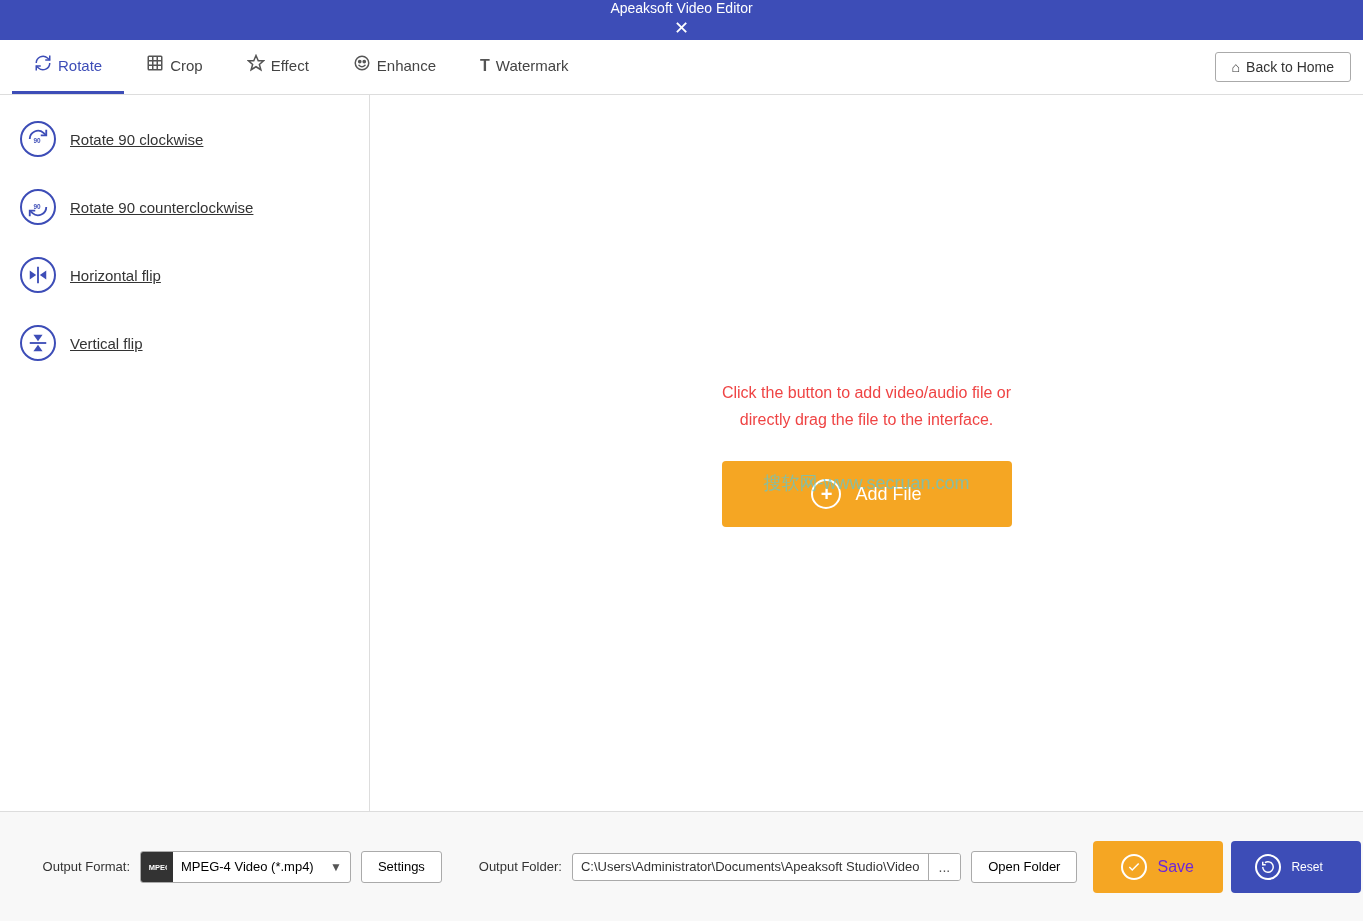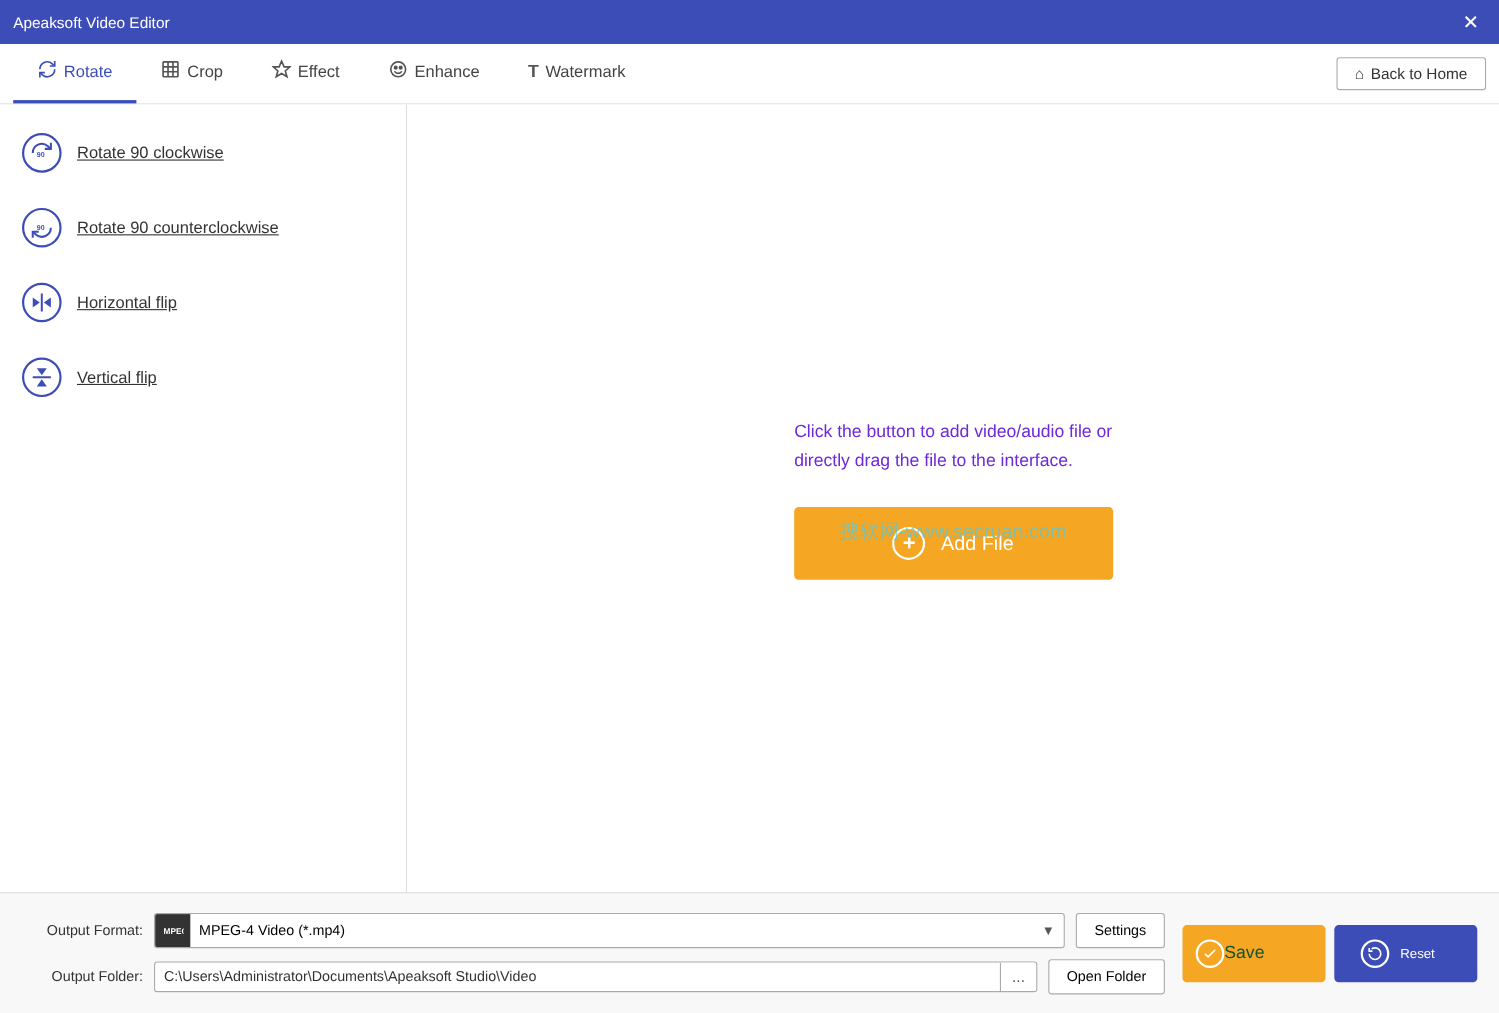--- a/index.html
+++ b/index.html
@@ -14,20 +14,21 @@
     }
     
     #titlebar {
       background: #3d4db7;
       color: white;
       height: 40px;
       display: flex;
       align-items: center;
       padding: 0 12px;
       flex-shrink: 0;
+      flex-direction: column;
     }
     #titlebar-title {
       font-size: 14px;
       font-weight: 500;
       flex: 1;
     }
     #close-btn {
       width: 28px;
       height: 28px;
       display: flex;
@@ -131,21 +132,22 @@
     #content-area {
       flex: 1;
       display: flex;
       flex-direction: column;
       align-items: center;
       justify-content: center;
       background: white;
       position: relative;
     }
     #drop-text {
-      color: #6d28d9;
+      text-align: center;
+      color: #ef4444;
       font-size: 16px;
       line-height: 1.7;
       margin-bottom: 28px;
     }
     #add-file-btn {
       background: #f5a623;
       color: white;
       border: none;
       border-radius: 4px;
       padding: 18px 60px;
@@ -189,21 +191,21 @@
       padding: 10px 20px;
       display: flex;
       align-items: center;
       gap: 16px;
       flex-shrink: 0;
       height: 110px;
     }
     #bottombar-fields {
       flex: 1;
       display: flex;
-      flex-direction: column;
+      flex-direction: row;
       gap: 10px;
     }
     .field-row {
       display: flex;
       align-items: center;
       gap: 10px;
     }
     .field-label {
       font-size: 13px;
       color: #333;
@@ -292,29 +294,30 @@
 
     
     #action-buttons {
       display: flex;
       gap: 8px;
       flex-shrink: 0;
       align-items: center;
     }
     #save-btn {
       background: #f5a623;
-      color: #14532d;
+      color: #6d28d9;
       border: none;
       border-radius: 4px;
-      padding: 0 12px;
+      padding: 0 28px;
       height: 52px;
       font-size: 16px;
       cursor: pointer;
       display: flex;
       align-items: center;
+      gap: 10px;
       min-width: 130px;
     }
     #reset-btn {
       background: #3d4db7;
       color: white;
       border: none;
       border-radius: 4px;
       padding: 0 24px;
       height: 52px;
       font-size: 12px;

